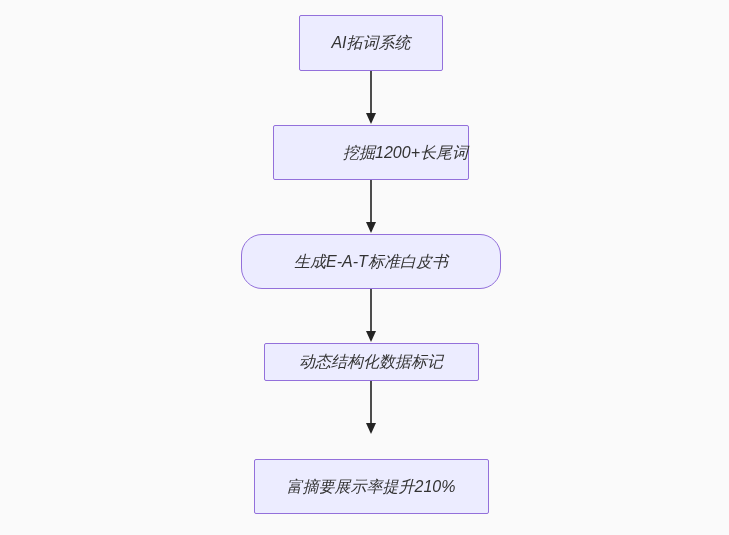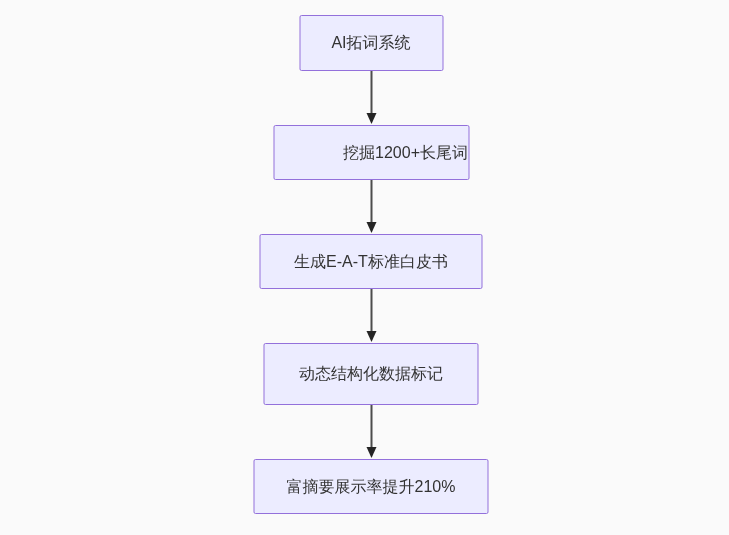--- a/index.html
+++ b/index.html
@@ -19,41 +19,42 @@
     inset: 0;
   }
   .flow {
     position: absolute;
     left: 371px;
     top: 15px;
     transform: translateX(-50%);
     display: flex;
     flex-direction: column;
     align-items: center;
+    font-style: italic;
   }
   .node {
     box-sizing: border-box;
     height: 56px;
     background: #ececff;
     border: 1.5px solid #9370db;
     border-radius: 2px;
     display: flex;
     align-items: center;
     justify-content: center;
     color: #333333;
     font-size: 16px;
     line-height: 1;
     white-space: nowrap;
     text-align: center;
   }
   .n1 { width: 144px; }
   .n2 { width: 196px; height: 55px; justify-content: flex-end; }
-  .n3 { width: 223px; height: 55px; }
-  .n4 { width: 215px; height: 62px; }
-  .n5 { width: 235px; height: 55px; }
+  .n3 { width: 260px; height: 55px; border-radius: 21px; }
+  .n4 { width: 215px; height: 38px; }
+  .n5 { width: 235px; height: 55px; margin-top: 24px; }
   .arrow {
     display: block;
     width: 14px;
     height: 54px;
     flex: 0 0 auto;
   }
 </style>
 </head>
 <body>
 

